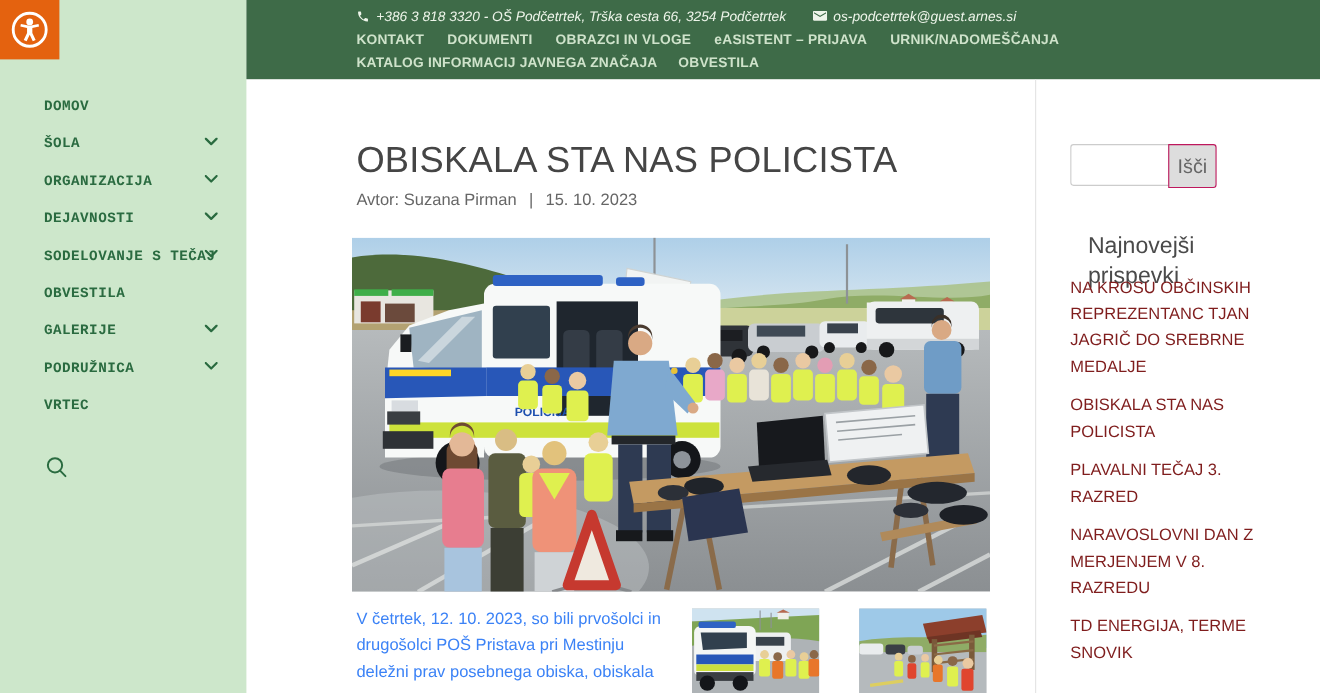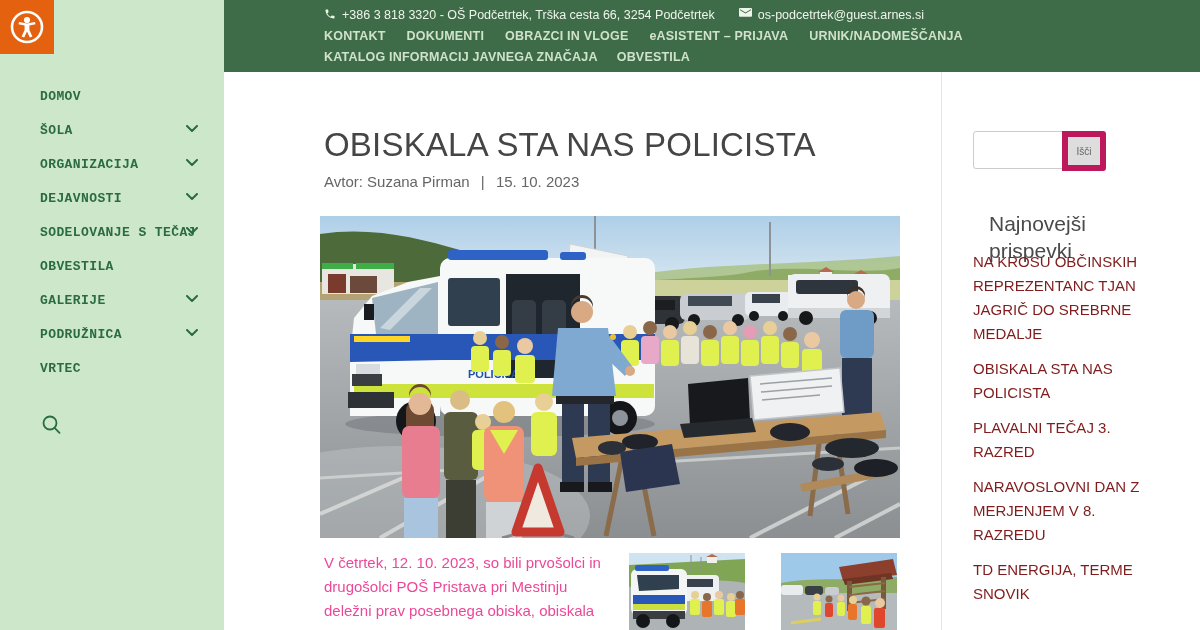--- a/index.html
+++ b/index.html
@@ -14,41 +14,41 @@
   .chev{position:absolute;right:2px;top:3px;}
   .side-search{position:absolute;left:40px;top:414px;cursor:pointer;}
 
   
   .a11y-btn{position:absolute;left:0;top:0;width:54px;height:54px;background:#e4620f;display:flex;align-items:center;justify-content:center;cursor:pointer;z-index:5;}
 
   
   .topbar{position:absolute;left:224px;top:0;width:976px;height:72px;background:#3e6b48;}
   .tb-row{position:absolute;left:100px;display:flex;align-items:center;white-space:nowrap;}
   .tb-row1{top:8px;gap:24px;color:#eef5ea;font-size:12.5px;}
-  .tb-contact{display:flex;gap:6px;}
+  .tb-contact{display:flex;align-items:center;gap:6px;font-style:italic;}
   .tb-row2{top:29px;gap:21px;}
   .tb-row3{top:50px;gap:19px;}
   .tb-link{font-size:12.5px;font-weight:600;letter-spacing:.2px;color:#cfe3cb;text-decoration:none;cursor:pointer;}
 
   
   .article-title{position:absolute;left:324px;top:126px;width:600px;margin:0;font-size:33px;font-weight:400;color:#454545;letter-spacing:.2px;}
   .article-meta{position:absolute;left:324px;top:173px;font-size:15px;color:#666666;}
   .article-meta .sep{margin:0 7px;}
   .photo-frame{position:absolute;left:320px;top:216px;width:580px;height:322px;overflow:hidden;}
   .photo-frame svg{display:block;}
-  .article-body{position:absolute;left:324px;top:551px;width:300px;font-size:15px;line-height:24px;color:#ec4899;}
+  .article-body{position:absolute;left:324px;top:551px;width:300px;font-size:15px;line-height:24px;color:#3b82f6;}
   .thumb{position:absolute;top:553px;width:116px;height:77px;overflow:hidden;cursor:pointer;}
   .thumb1{left:629px;}
   .thumb2{left:781px;}
 
   
   .divider{position:absolute;left:941px;top:72px;width:1px;height:558px;background:#e3e3e3;}
   .search-form{position:absolute;left:973px;top:131px;display:flex;}
   .search-input{width:90px;height:38px;border:1px solid #cccccc;border-radius:3px 0 0 3px;outline:none;font-size:14px;padding:0 8px;box-sizing:border-box;background:#ffffff;}
-  .search-btn{width:44px;height:40px;margin-left:-1px;border:6px solid #be185d;background:#dddddd;border-radius:0 3px 3px 0;font-size:10px;color:#666666;cursor:pointer;font-family:"Liberation Sans",sans-serif;}
+  .search-btn{width:44px;height:40px;margin-left:-1px;border:1px solid #be185d;background:#dddddd;border-radius:0 3px 3px 0;font-size:18px;color:#666666;cursor:pointer;font-family:"Liberation Sans",sans-serif;}
   .widget-title{position:absolute;left:973px;top:194px;width:172px;margin:16px;font-size:21px;font-weight:400;color:#4a4a4a;line-height:27px;}
   .recent-list{position:absolute;left:973px;top:250px;width:168px;}
   .post-link{display:block;font-size:15px;line-height:24px;color:#7f1d1d;text-decoration:none;margin-bottom:11px;cursor:pointer;}
 </style>
 </head>
 <body>
 
 <div class="page">
 
   <aside class="sidebar">

